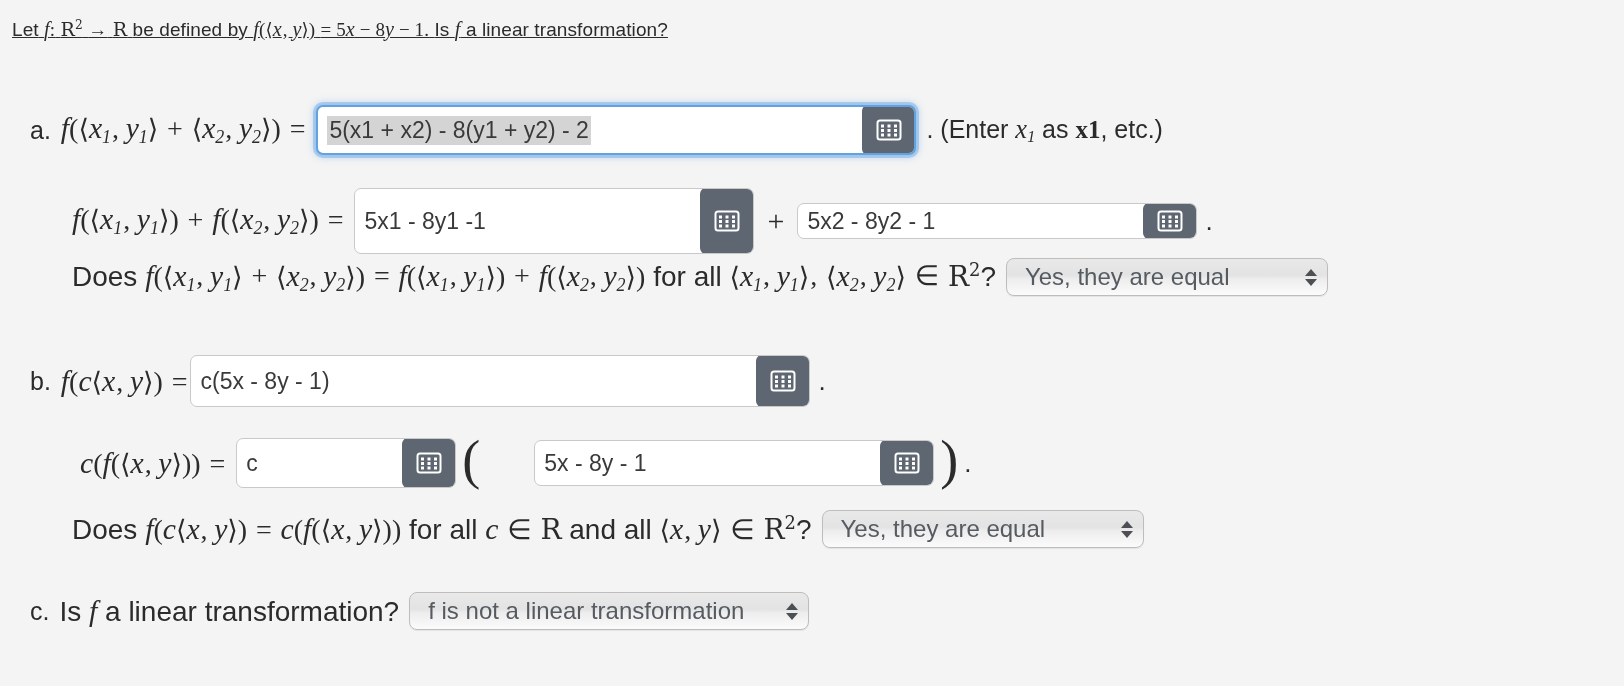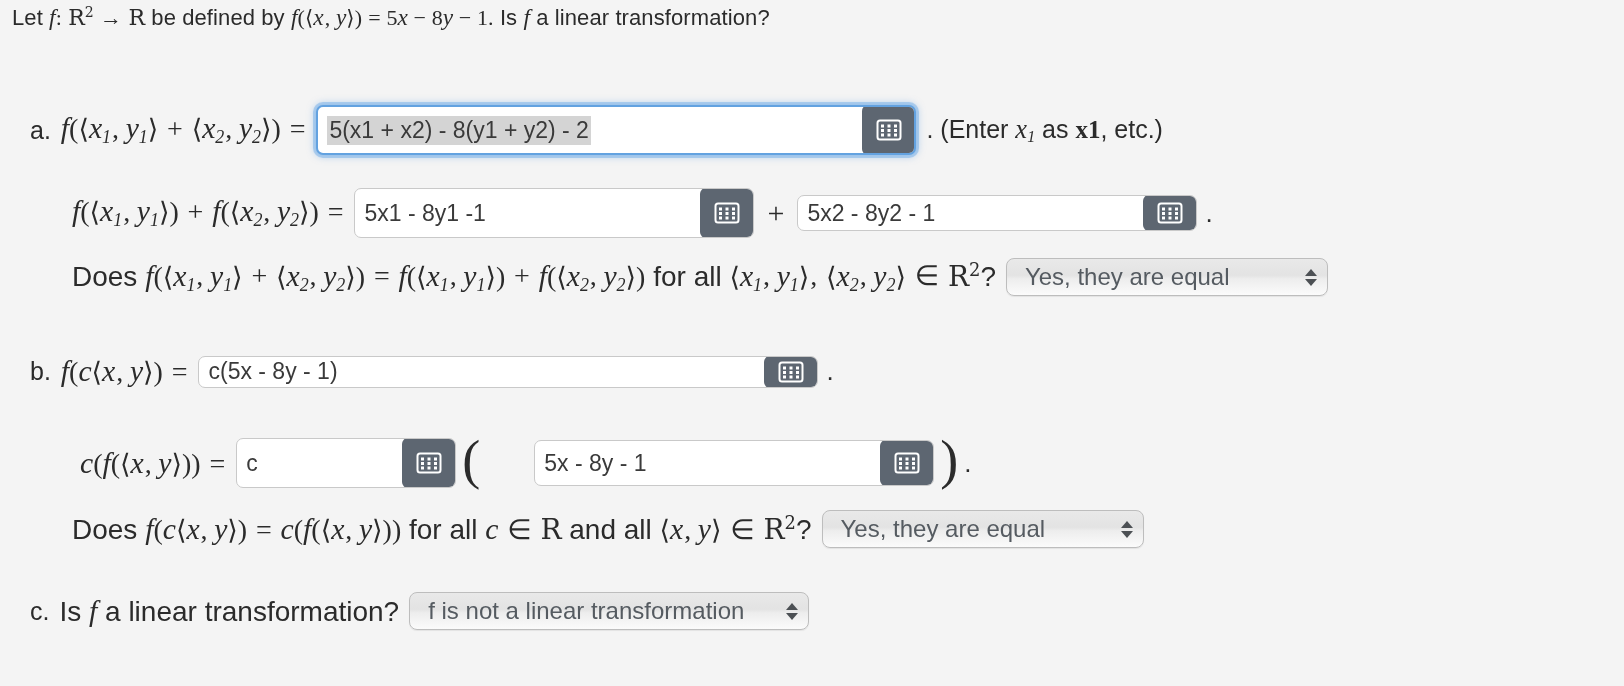--- a/index.html
+++ b/index.html
@@ -54,24 +54,25 @@
   .ang {
     font-family: "DejaVu Sans", sans-serif;
     font-style: normal;
     font-size: 0.96em;
   }
 
   
   #prompt {
     position: absolute;
     left: 12px;
-    top: 4px;
-    font-size: 22px;
+    top: 18px;
+    font-size: 19px;
     letter-spacing: 0.1px;
     white-space: nowrap;
+    text-decoration: underline;
   }
 
   
   .row {
     position: absolute;
     display: flex;
     align-items: center;
     white-space: nowrap;
   }
   .lbl {
@@ -250,21 +251,21 @@
   </span>
 </div>
 
 <div class="row" style="left:72px; top:188px;">
   <span class="lbl">
     <span class="mathvar">f</span><span class="paren">(</span><span class="ang">⟨</span><span class="mathvar">x</span><span class="sub">1</span><span class="op">,</span> <span class="mathvar">y</span><span class="sub">1</span><span class="ang">⟩</span><span class="paren">)</span>
     <span class="op">+</span>
     <span class="mathvar">f</span><span class="paren">(</span><span class="ang">⟨</span><span class="mathvar">x</span><span class="sub">2</span><span class="op">,</span> <span class="mathvar">y</span><span class="sub">2</span><span class="ang">⟩</span><span class="paren">)</span>
     <span class="op">=</span>
   </span>
-  <span class="field" style="width:400px; height:50px; margin-left:10px;">
+  <span class="field" style="width:400px; height:66px; margin-left:10px;">
     <span class="val">
         <span class="txt">5x1 - 8y1 -1</span>
       </span>
     <span class="kbd-btn">
       <svg width="26" height="22" viewBox="0 0 26 22">
         <rect x="1.5" y="1.5" width="23" height="19" rx="2.5" fill="none" stroke="#ffffff" stroke-width="2"></rect>
         <g fill="#ffffff">
           <rect x="5" y="5.5" width="3" height="3"></rect>
             <rect x="11.5" y="5.5" width="3" height="3"></rect>
             <rect x="18" y="5.5" width="3" height="3"></rect>
@@ -327,21 +328,21 @@
     </span>
   </span>
 </div>
 
 <div class="row" style="left:30px; top:355px;">
   <span class="item-letter">b.</span>
   <span class="lbl">
     <span class="mathvar">f</span><span class="paren">(</span><span class="mathvar">c</span><span class="ang">⟨</span><span class="mathvar">x</span><span class="op">,</span> <span class="mathvar">y</span><span class="ang">⟩</span><span class="paren">)</span>
     <span class="op">=</span>
   </span>
-  <span class="field" style="width:620px; height:32px; margin-left:10px;">
+  <span class="field" style="width:620px; height:52px; margin-left:2px;">
     <span class="val">
         <span class="txt">c(5x - 8y - 1)</span>
       </span>
     <span class="kbd-btn">
       <svg width="26" height="22" viewBox="0 0 26 22">
         <rect x="1.5" y="1.5" width="23" height="19" rx="2.5" fill="none" stroke="#ffffff" stroke-width="2"></rect>
         <g fill="#ffffff">
           <rect x="5" y="5.5" width="3" height="3"></rect>
             <rect x="11.5" y="5.5" width="3" height="3"></rect>
             <rect x="18" y="5.5" width="3" height="3"></rect>

